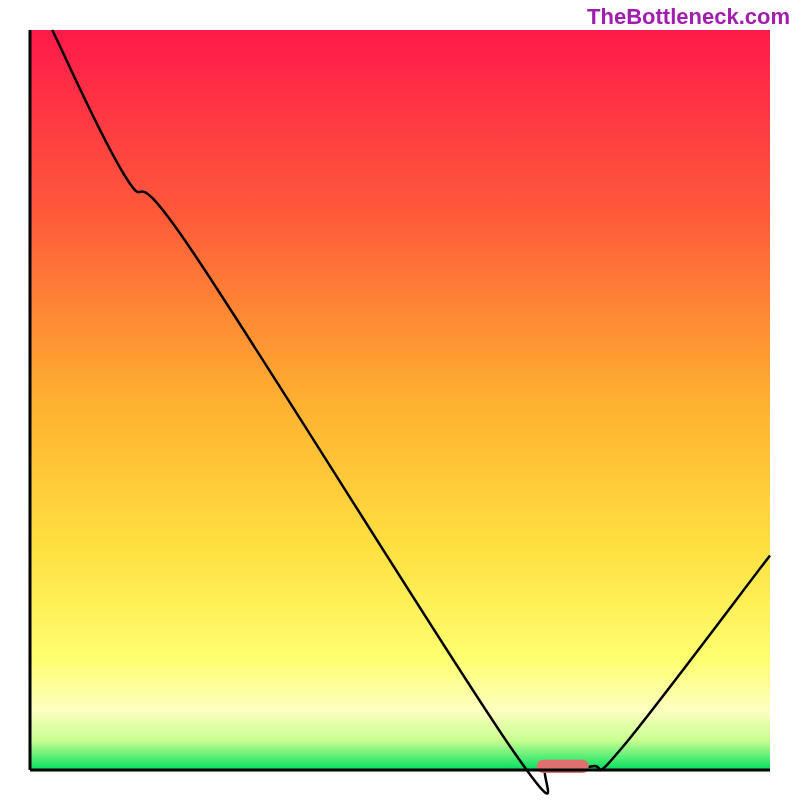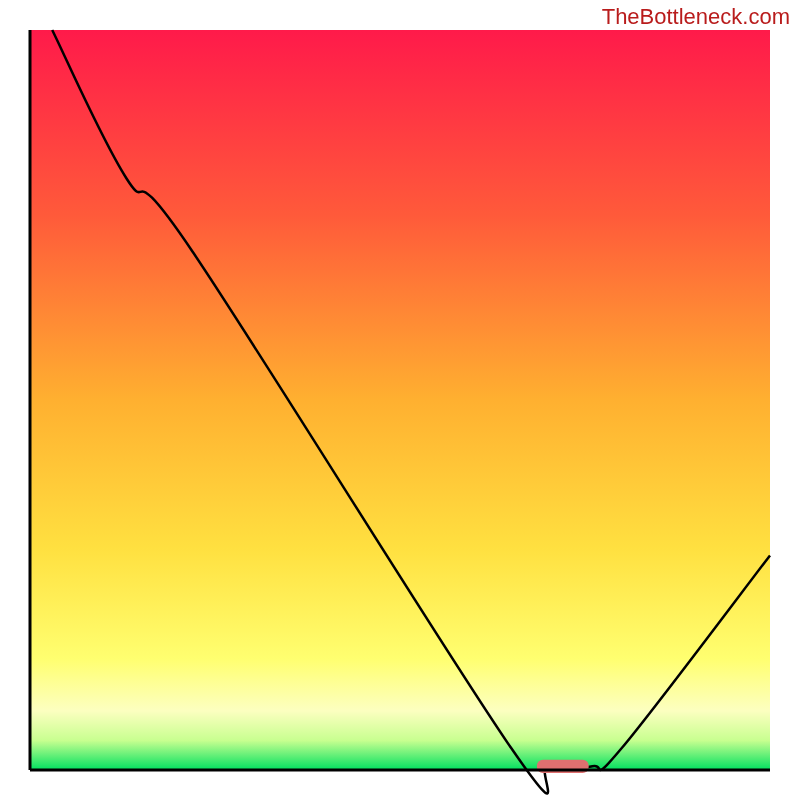--- a/index.html
+++ b/index.html
@@ -12,23 +12,23 @@
   }
   .chart-container {
     width: 800px;
     height: 800px;
     position: relative;
   }
   .watermark {
     position: absolute;
     top: 4px;
     right: 10px;
-    color: #b91c1c;
+    color: #a21caf;
     font-size: 22px;
-    font-weight: 400;
+    font-weight: 700;
     z-index: 10;
   }
   svg {
     display: block;
   }
 </style>
 </head>
 <body>
 
 <div class="chart-container">

